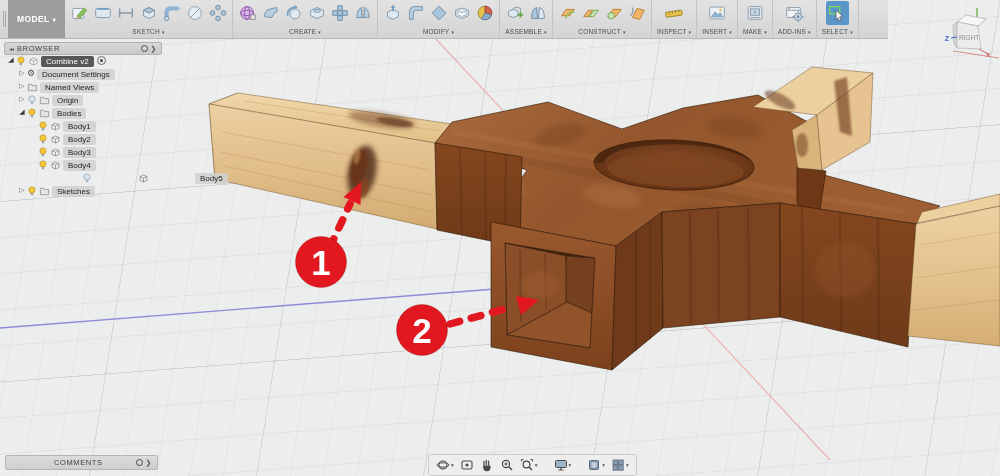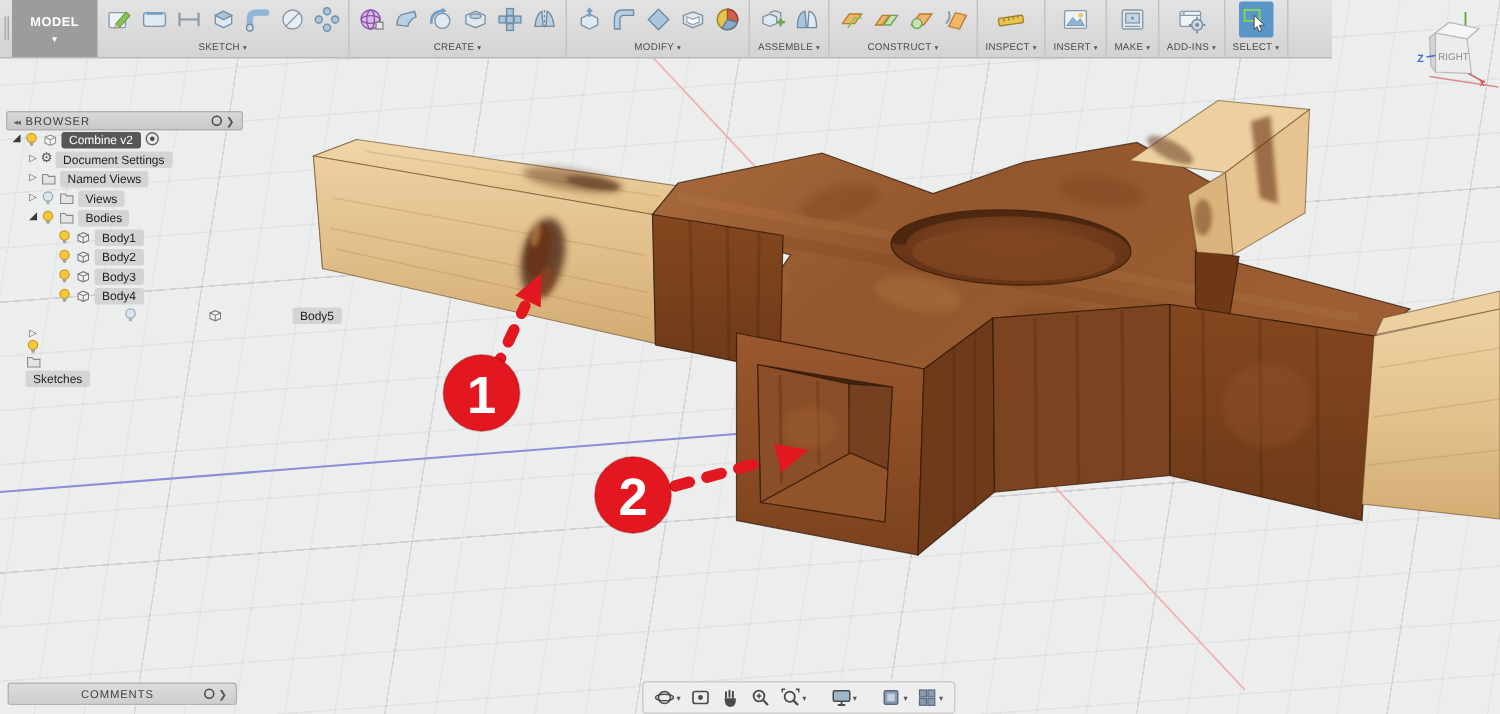--- a/index.html
+++ b/index.html
@@ -20,34 +20,34 @@
 
   .scene{position:absolute;inset:0;z-index:2;}
 
   
   .toolbar{position:absolute;left:0;top:0;width:888px;height:38px;z-index:5;
      background:linear-gradient(#e3e3e3,#d3d3d3);border-bottom:1px solid #b9b9b9;
      display:flex;align-items:stretch;}
   .drag-handle{width:8px;display:flex;align-items:center;justify-content:center;gap:1px;cursor:grab;}
   .drag-handle span{display:block;width:1px;height:16px;background:#aaa;}
   .workspace{width:57px;border:none;background:#9c9c9c;color:#fff;font-family:"Liberation Sans",sans-serif;
-     font-size:8.5px;font-weight:bold;letter-spacing:.4px;display:flex;align-items:center;justify-content:center;gap:3px;cursor:pointer;flex-direction:column;}
+     font-size:8.5px;font-weight:bold;letter-spacing:.4px;display:flex;align-items:center;justify-content:center;gap:3px;cursor:pointer;}
   .workspace .wcaret{font-size:6px;}
   #tb-groups{display:flex;flex:1;}
   .tb-group{display:flex;flex-direction:column;padding:0 3px;border-right:1px solid #c3c3c3;}
   .tb-icons{height:26px;display:flex;align-items:center;justify-content:center;}
   .tb-cell{width:23px;height:24px;display:flex;align-items:center;justify-content:center;cursor:pointer;border-radius:2px;}
   .tb-cell svg{width:20px;height:20px;}
   .tb-cell.sel-cell{background:#5a96c8;}
   .tb-label{height:11px;display:flex;align-items:center;justify-content:center;gap:2px;
      font-size:6.5px;color:#4c4c4c;letter-spacing:.2px;cursor:pointer;white-space:nowrap;padding:0 2px;}
   .tb-label .caret{font-size:5px;color:#555;}
 
   
-  .browser{position:absolute;left:4px;top:42px;width:170px;z-index:6;margin-top:32px;}
+  .browser{position:absolute;left:4px;top:42px;width:170px;z-index:6;}
   .panel-hdr{height:13px;background:linear-gradient(#d8d8d8,#c9c9c9);border:1px solid #b2b2b2;border-radius:2px;
      display:flex;align-items:center;font-size:7.5px;color:#3f3f3f;letter-spacing:.6px;padding:0 4px;}
   .panel-hdr .hdr-title{flex:1;margin-left:4px;}
   .coll-ic{font-size:6px;color:#666;letter-spacing:-1px;cursor:pointer;}
   .dot-ic{width:7px;height:7px;border-radius:50%;border:1.6px solid #4a4a4a;box-sizing:border-box;margin-right:3px;cursor:pointer;}
   .chev-ic{font-size:7px;color:#555;cursor:pointer;}
   #br-rows{margin-top:1px;}
   .br-row{height:13px;display:flex;align-items:flex-start;cursor:pointer;}
   .exp{width:10px;font-size:6.5px;color:#555;text-align:center;flex:none;}
   .exp.open{color:#3a3a3a;font-size:7px;}
@@ -616,21 +616,21 @@
             <svg viewBox="0 0 10 10" xmlns="http://www.w3.org/2000/svg" style="width: 10px; height: 10px;">
               <circle cx="5" cy="4" r="3.1" fill="#dbe6f0" stroke="#92a8bc" stroke-width=".8"></circle>
               <rect x="3.9" y="7" width="2.2" height="2.2" rx=".5" fill="#aab2ba"></rect>
             </svg>
           </span>
     <span class="br-ic tic">
             <svg viewBox="0 0 12 12" xmlns="http://www.w3.org/2000/svg" style="width: 11px; height: 11px;">
               <path d="M1.5 2.5 h3.5 l1 1.4 h4.5 v5.6 h-9 Z" fill="#e4e4e4" stroke="#8a8a8a" stroke-width=".8"></path>
             </svg>
           </span>
-    <span class="lbl">Views</span>
+    <span class="lbl">Origin</span>
 
   </div>
 
   <div class="br-row" style="padding-left: 13px;">
     <span class="exp open">◢</span>
     <span class="br-ic bulb">
             <svg viewBox="0 0 10 10" xmlns="http://www.w3.org/2000/svg" style="width: 10px; height: 10px;">
               <circle cx="5" cy="4" r="3.1" fill="#f5c73a" stroke="#c89b25" stroke-width=".8"></circle>
               <rect x="3.9" y="7" width="2.2" height="2.2" rx=".5" fill="#98a0a8"></rect>
             </svg>
@@ -727,21 +727,21 @@
     <span class="br-ic tic">
             <svg viewBox="0 0 11 11" xmlns="http://www.w3.org/2000/svg" style="width: 11px; height: 11px;">
               <path d="M2 3.6 L5.5 2.1 L9 3.6 L9 7.4 L5.5 8.9 L2 7.4 Z" fill="#f2f2f2" stroke="#7a7a7a" stroke-width=".7"></path>
               <path d="M2 3.6 L5.5 5.1 L9 3.6 M5.5 5.1 V8.9" fill="none" stroke="#7a7a7a" stroke-width=".7"></path>
             </svg>
           </span>
     <span class="lbl">Body5</span>
 
   </div>
 
-  <div class="br-row" style="padding-left: 13px; flex-direction: column;">
+  <div class="br-row" style="padding-left: 13px;">
     <span class="exp">▷</span>
     <span class="br-ic bulb">
             <svg viewBox="0 0 10 10" xmlns="http://www.w3.org/2000/svg" style="width: 10px; height: 10px;">
               <circle cx="5" cy="4" r="3.1" fill="#f5c73a" stroke="#c89b25" stroke-width=".8"></circle>
               <rect x="3.9" y="7" width="2.2" height="2.2" rx=".5" fill="#98a0a8"></rect>
             </svg>
           </span>
     <span class="br-ic tic">
             <svg viewBox="0 0 12 12" xmlns="http://www.w3.org/2000/svg" style="width: 11px; height: 11px;">
               <path d="M1.5 2.5 h3.5 l1 1.4 h4.5 v5.6 h-9 Z" fill="#e4e4e4" stroke="#8a8a8a" stroke-width=".8"></path>

